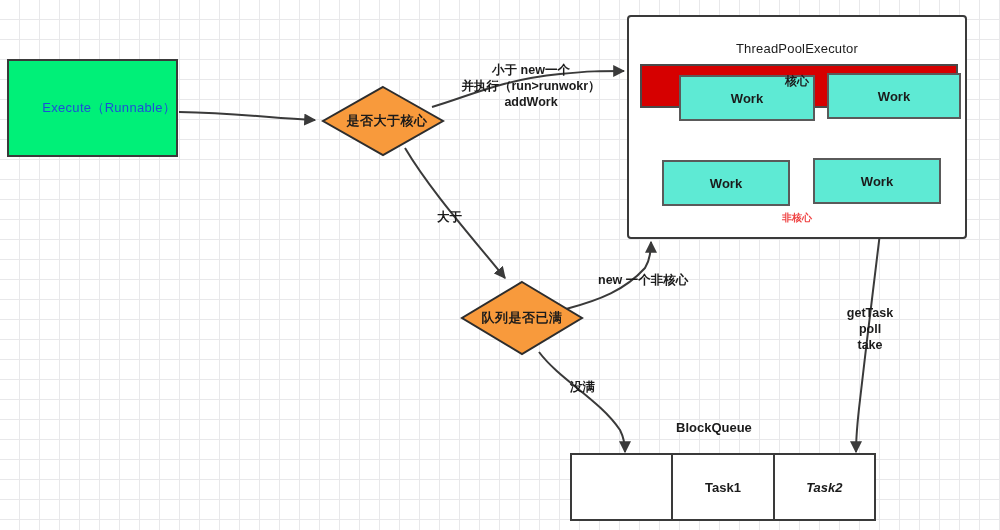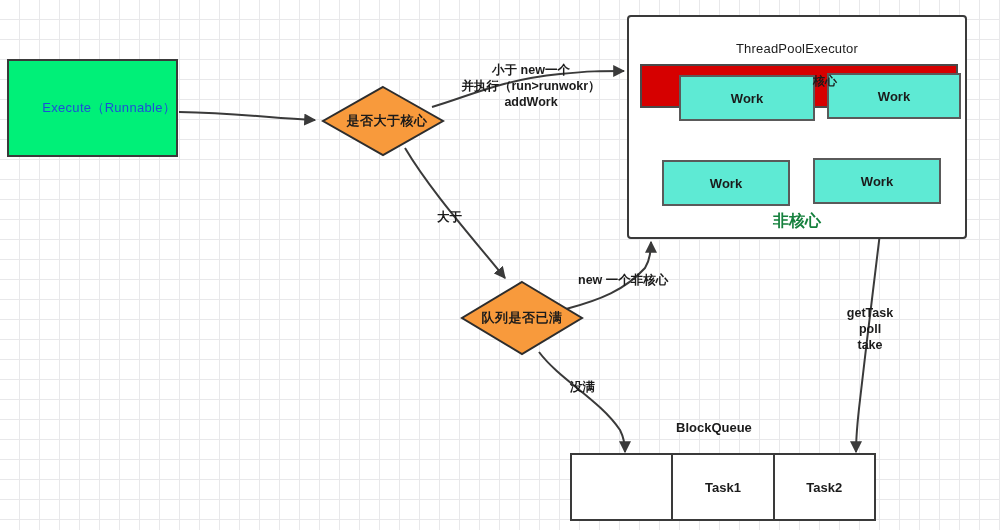--- a/index.html
+++ b/index.html
@@ -48,21 +48,21 @@
   .core-band{
     position:absolute;background:#d60000;border:2px solid #4a4a4a;
     box-sizing:border-box;
   }
   .core-label{
     position:absolute;width:100%;text-align:center;
     font-weight:bold;font-size:12px;color:#1b1b1b;z-index:3;
   }
   .noncore-label{
     position:absolute;width:100%;text-align:center;
-    font-weight:bold;font-size:16px;color:#15803d;
+    font-weight:bold;font-size:10px;color:#ef4444;
   }
   .work{
     position:absolute;background:#5eead4;border:2px solid #5a5a5a;
     box-sizing:border-box;display:flex;align-items:center;justify-content:center;
     font-weight:bold;font-size:13px;color:#1b1b1b;z-index:2;
   }
 
   
   .bq-title{
     position:absolute;font-weight:bold;font-size:13px;color:#1b1b1b;
@@ -70,21 +70,21 @@
   }
   .bq{
     position:absolute;display:flex;border:2px solid #3a3a3a;
     box-sizing:border-box;background:#fff;
   }
   .bq-cell{
     flex:1 1 0;display:flex;align-items:center;justify-content:center;
     font-weight:bold;font-size:13px;color:#1b1b1b;
     border-right:2px solid #3a3a3a;box-sizing:border-box;
   }
-  .bq-cell:last-child{border-right:none;}
+  .bq-cell:last-child{border-right:none;font-style:italic;}
 
   
   .elabel{
     position:absolute;font-weight:bold;font-size:12.5px;color:#1b1b1b;
     line-height:16px;white-space:nowrap;text-align:center;
   }
 </style>
 </head>
 <body>
 
@@ -125,21 +125,21 @@
     <svg width="124" height="76">
       <polygon points="62,2 122,38 62,74 2,38" fill="#f89a3c" stroke="#2d2d2d" stroke-width="2"></polygon>
     </svg>
     <span class="dlabel">队列是否已满</span>
   </div>
 
   <div class="node tpe-box" style="left:627px;top:15px;width:340px;height:224px;">
     <div class="tpe-title">ThreadPoolExecutor</div>
 
     <div class="core-band" style="left:11px;top:47px;width:318px;height:44px;"></div>
-    <div class="core-label" style="left:6px;top:56px;padding-left:22px;">核心</div>
+    <div class="core-label" style="left:0;top:56px;">核心</div>
 
     <div class="work" style="left:50px;top:58px;width:136px;height:46px;">
       <span>Work</span>
     </div>
     <div class="work" style="left:198px;top:56px;width:134px;height:46px;">
       <span>Work</span>
     </div>
 
     <div class="work" style="left:33px;top:143px;width:128px;height:46px;">
       <span>Work</span>
@@ -166,21 +166,21 @@
   </div>
 
   <div class="elabel" style="left:451px;top:62px;width:160px;">
     <div>小于 new一个</div>
     <div>并执行（run&gt;runwokr）</div>
     <div>addWork</div>
   </div>
 
   <div class="elabel" style="left:437px;top:209px;">大于</div>
 
-  <div class="elabel" style="left:578px;top:272px;">new 一个非核心</div>
+  <div class="elabel" style="left:598px;top:272px;">new 一个非核心</div>
 
   <div class="elabel" style="left:570px;top:379px;">没满</div>
 
   <div class="elabel" style="left:840px;top:305px;width:60px;">
     <div>getTask</div>
     <div>poll</div>
     <div>take</div>
   </div>
 
 </div>

